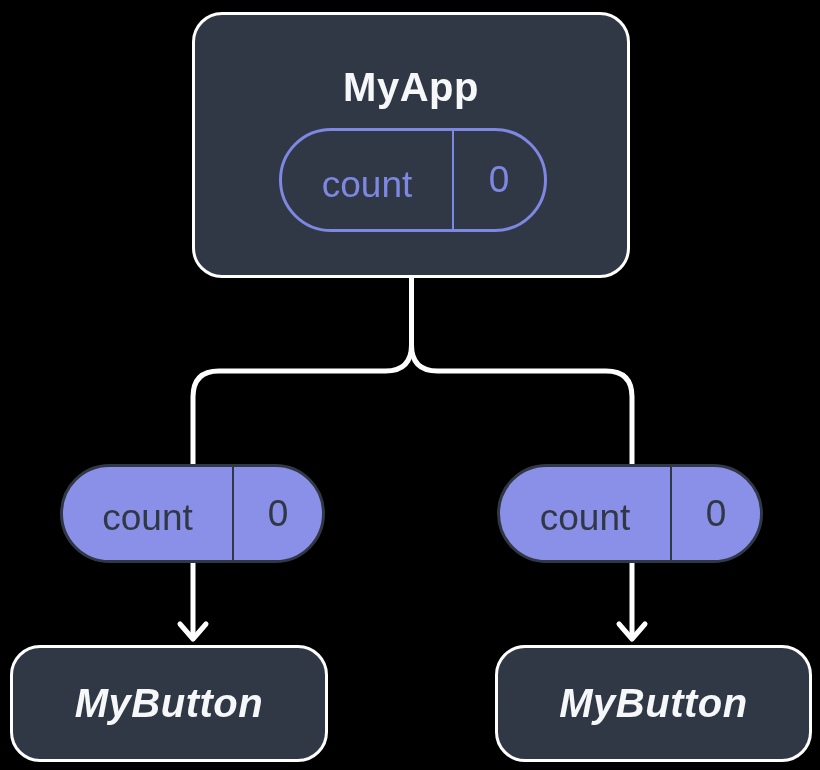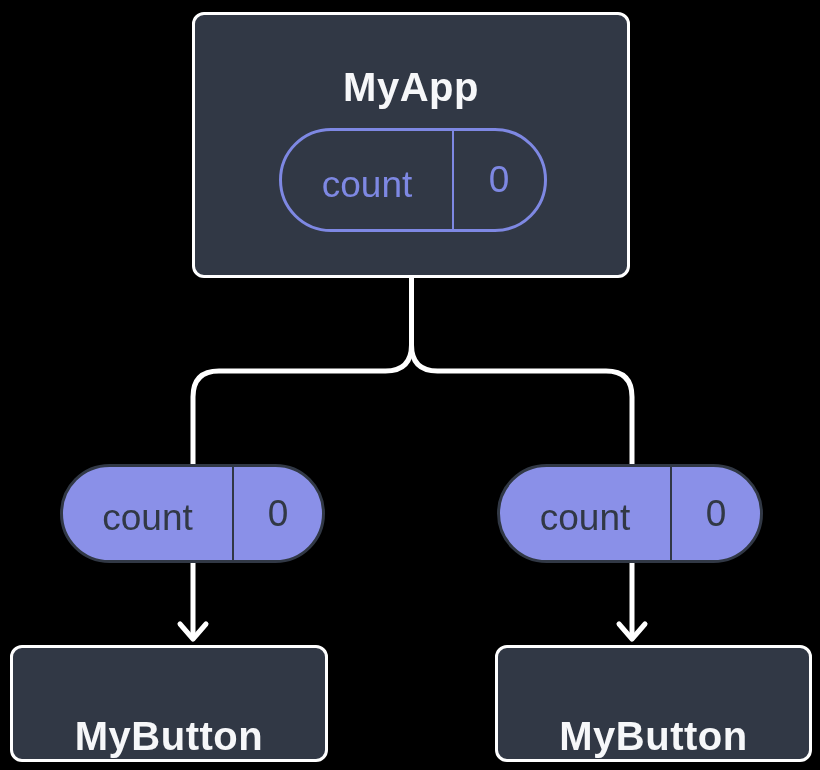--- a/index.html
+++ b/index.html
@@ -26,21 +26,21 @@
     stroke: var(--connector, #ffffff);
     stroke-width: 5;
     stroke-linecap: round;
     stroke-linejoin: round;
   }
   .node {
     position: absolute;
     box-sizing: border-box;
     background: var(--node-fill, #313845);
     border: 3px solid var(--node-border, #ffffff);
-    border-radius: 12px;
+    border-radius: 30px;
     z-index: 1;
   }
   .node-title {
     color: var(--node-text, #f6f7f9);
     font-size: 40px;
     font-weight: bold;
     text-align: center;
     letter-spacing: 0.5px;
   }
   .root-node {
@@ -92,22 +92,23 @@
     border: 3px solid var(--pill-dark, #313845);
     color: var(--pill-dark, #313845);
     border-radius: 50px;
   }
   .pill-filled .pill-value { width: 88px; }
   .filled-divider { background: var(--pill-dark, #313845); }
   .pill-left  { left: 60px;  top: 464px; width: 265px; height: 99px; }
   .pill-right { left: 497px; top: 464px; width: 266px; height: 99px; }
   .leaf-node {
     display: flex;
-    align-items: flex-end;
+    align-items: center;
     justify-content: center;
+    font-style: italic;
   }
   .leaf-left  { left: 10px;  top: 645px; width: 318px; height: 117px; }
   .leaf-right { left: 495px; top: 645px; width: 317px; height: 117px; }
 </style>
 </head>
 <body>
 
 <div class="canvas">
 
   <svg class="connectors" width="820" height="770" viewBox="0 0 820 770" aria-hidden="true">

